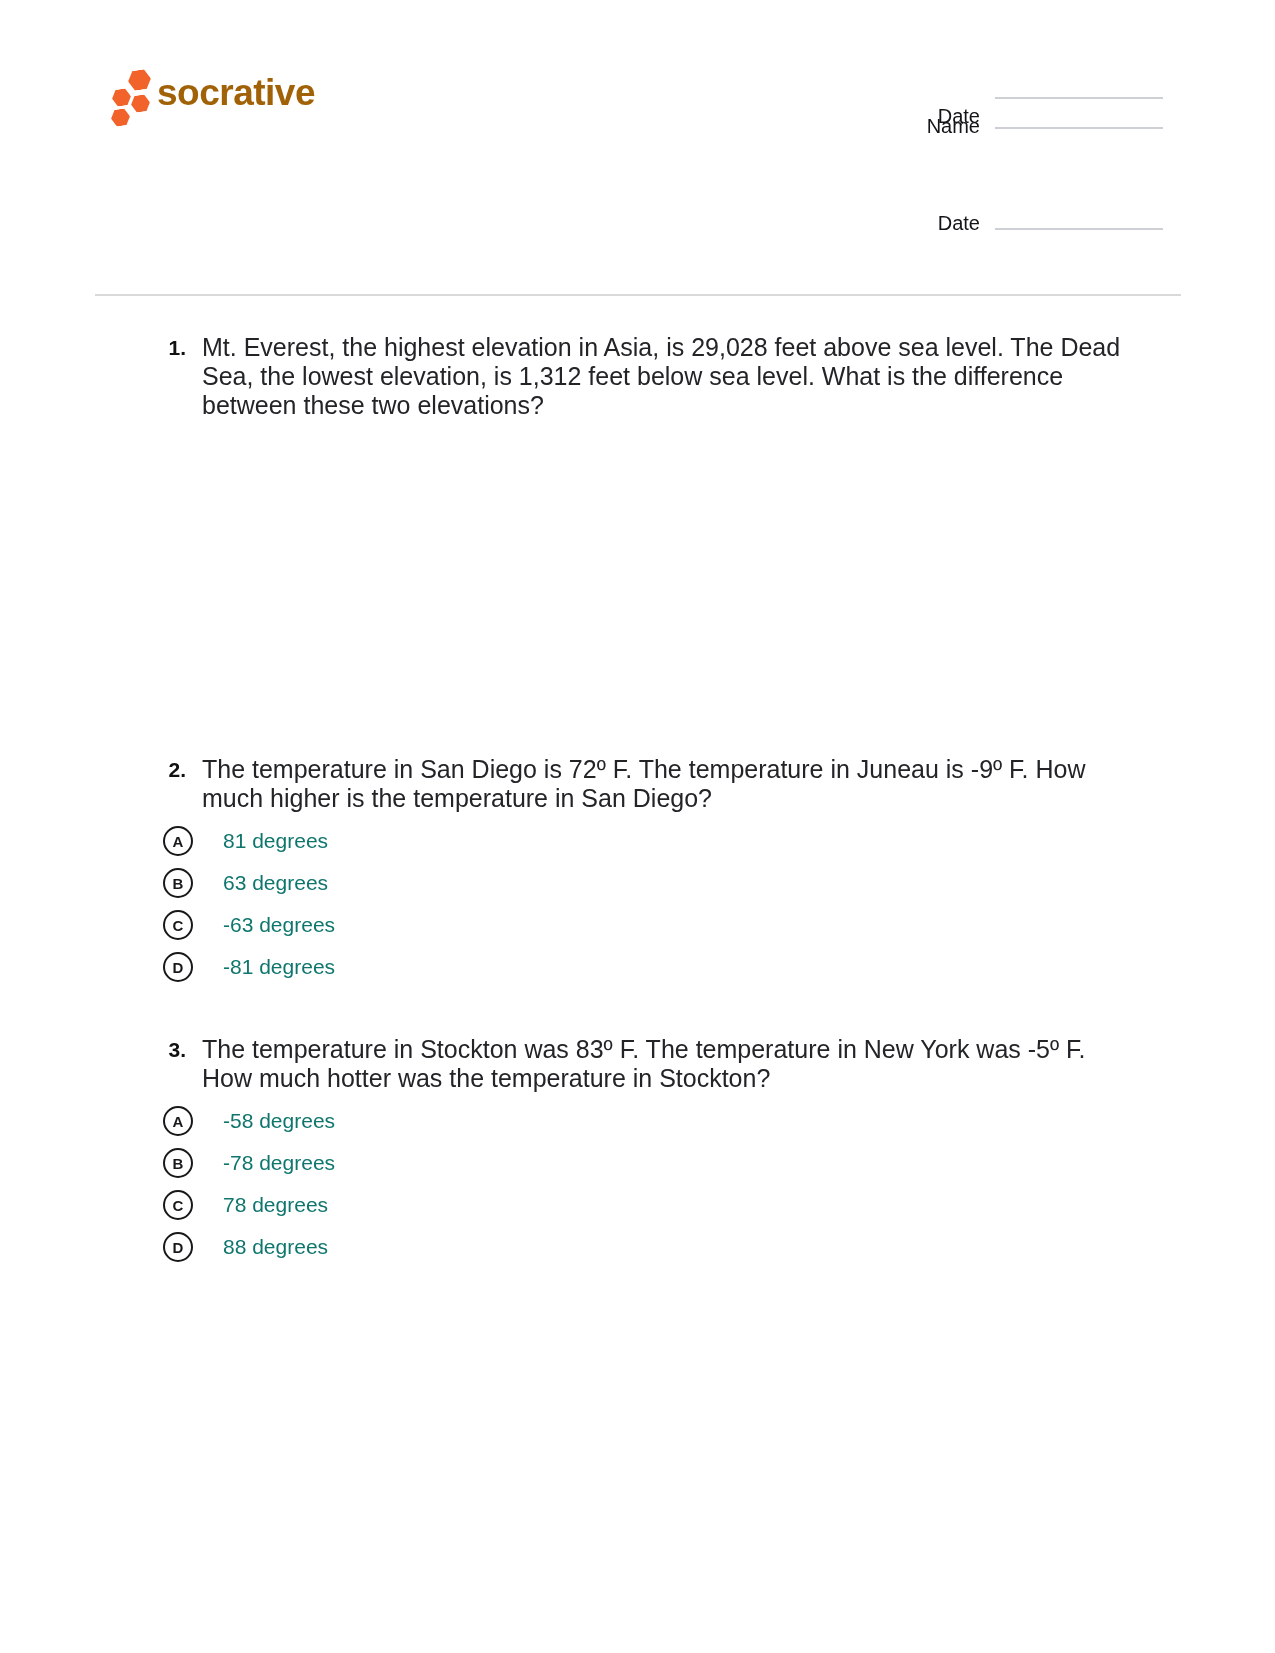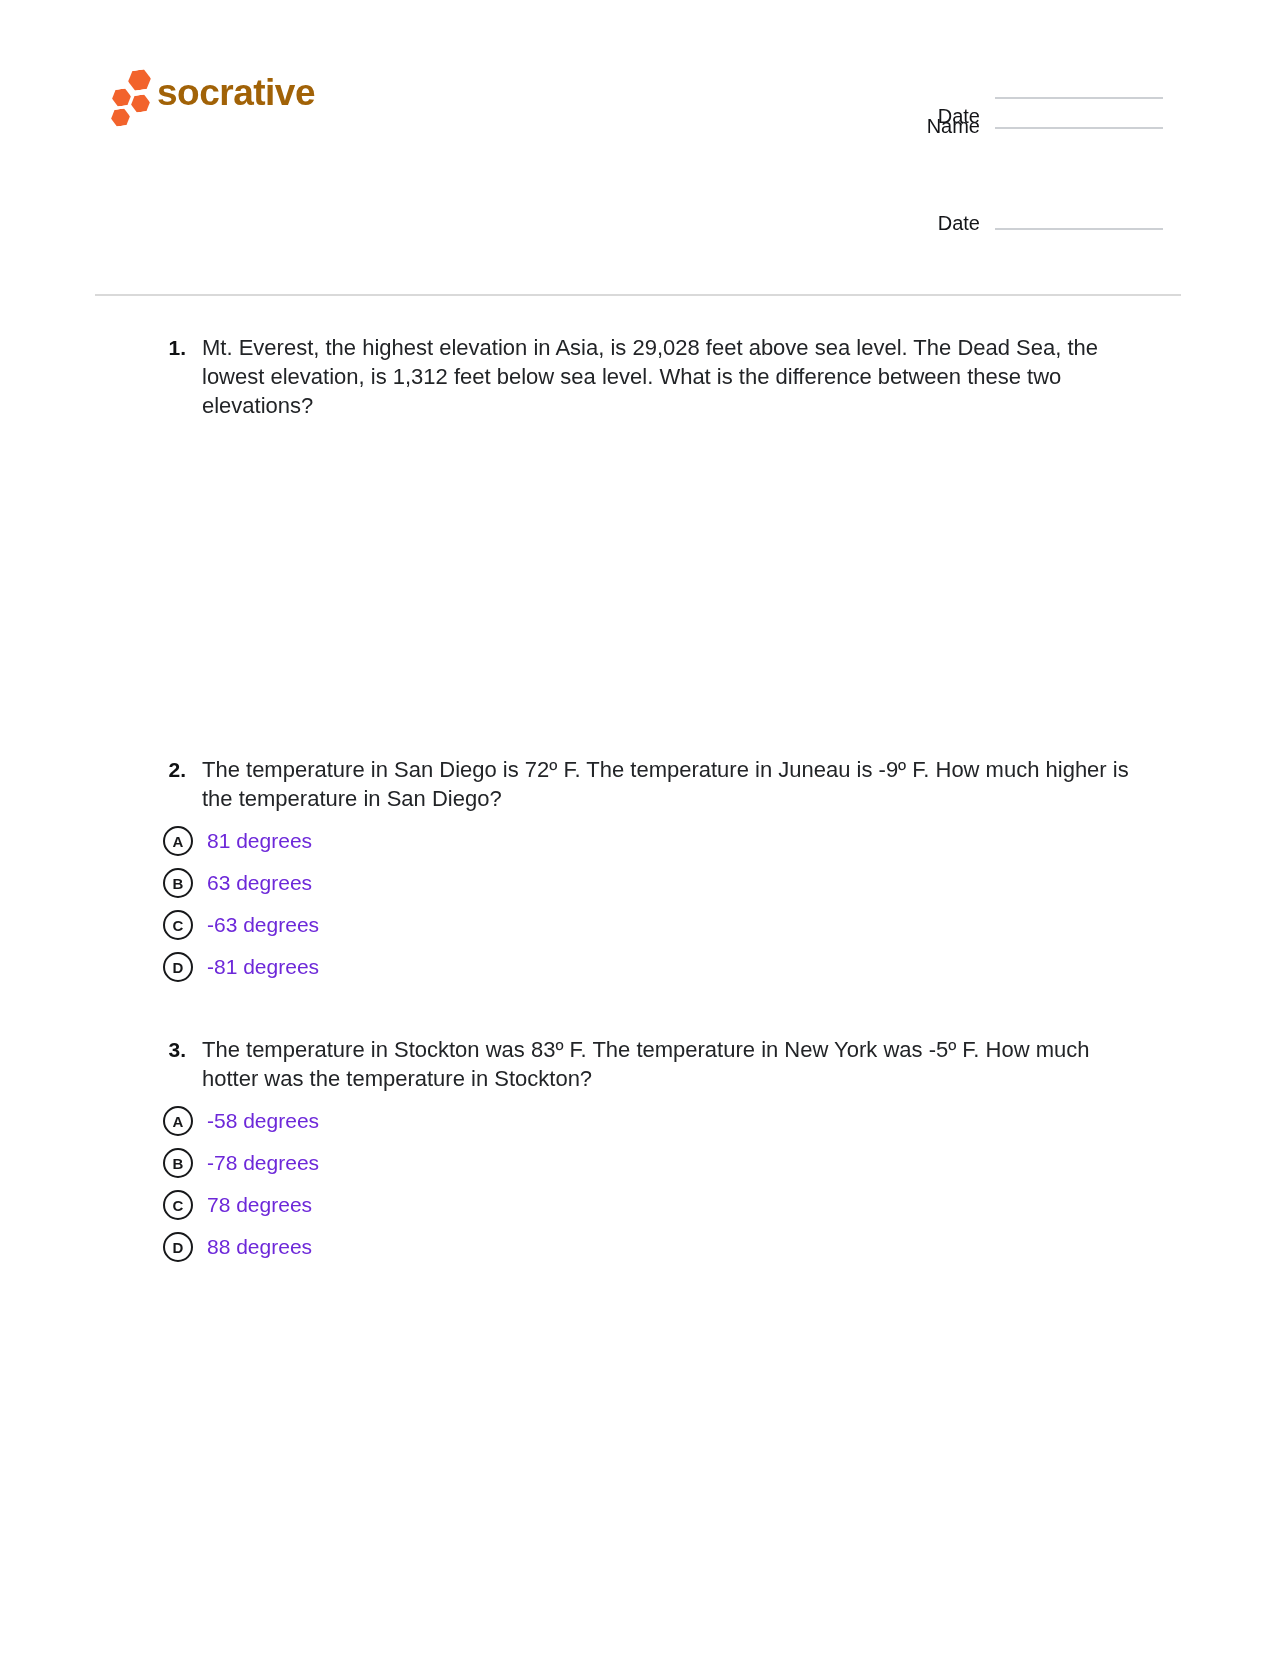--- a/index.html
+++ b/index.html
@@ -69,34 +69,34 @@
   .q2 { top: 755px; }
   .q3 { top: 1035px; }
 
   .q-row { display: flex; align-items: flex-start; }
   .q-num {
     width: 36px; min-width: 36px; margin-right: 16px;
     text-align: right; font-weight: 700; font-size: 21px;
     line-height: 29px; color: #101113;
   }
   .q-text {
-    font-size: 22px; line-height: 29px; color: #222427;
+    font-size: 25px; line-height: 29px; color: #222427;
     max-width: 930px;
   }
 
   .choices { margin-top: 13px; margin-left: 13px; }
   .choice { display: flex; align-items: center; margin-bottom: 12px; }
   .choice-circle {
     width: 30px; height: 30px; min-width: 30px;
     border: 2.5px solid #17181a; border-radius: 50%;
     display: flex; align-items: center; justify-content: center;
     font-size: 15px; font-weight: 700; color: #17181a;
     margin-right: 14px;
   }
-  .choice-label { font-size: 21px; color: #6d28d9; line-height: 30px; }
+  .choice-label { font-size: 21px; color: #0f766e; line-height: 30px; margin-left: 16px; }
 </style>
 </head>
 <body>
 
 <div class="page">
 
   <div class="logo-mark">
     <span class="hex hex-a"></span>
     <span class="hex hex-b"></span>
     <span class="hex hex-c"></span>

